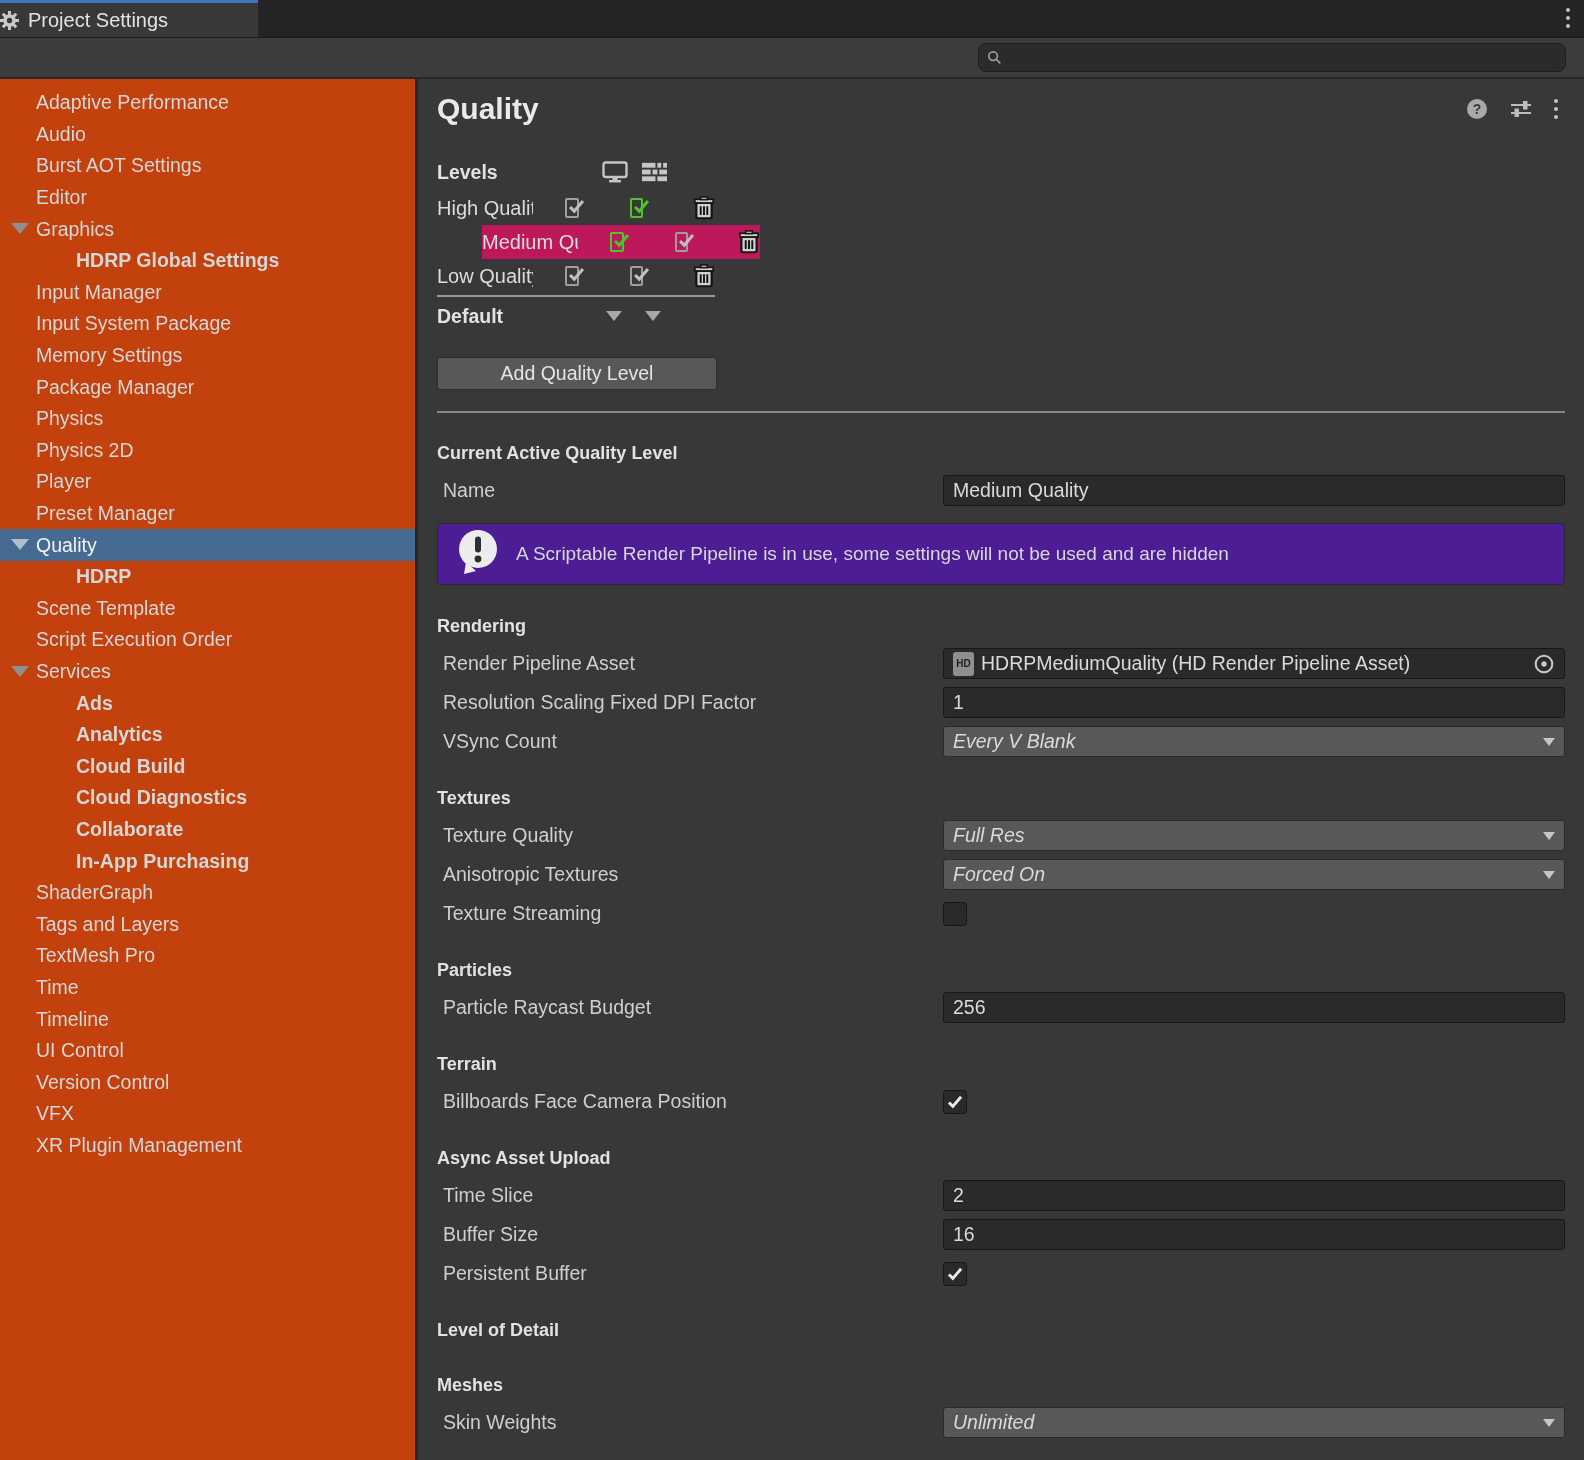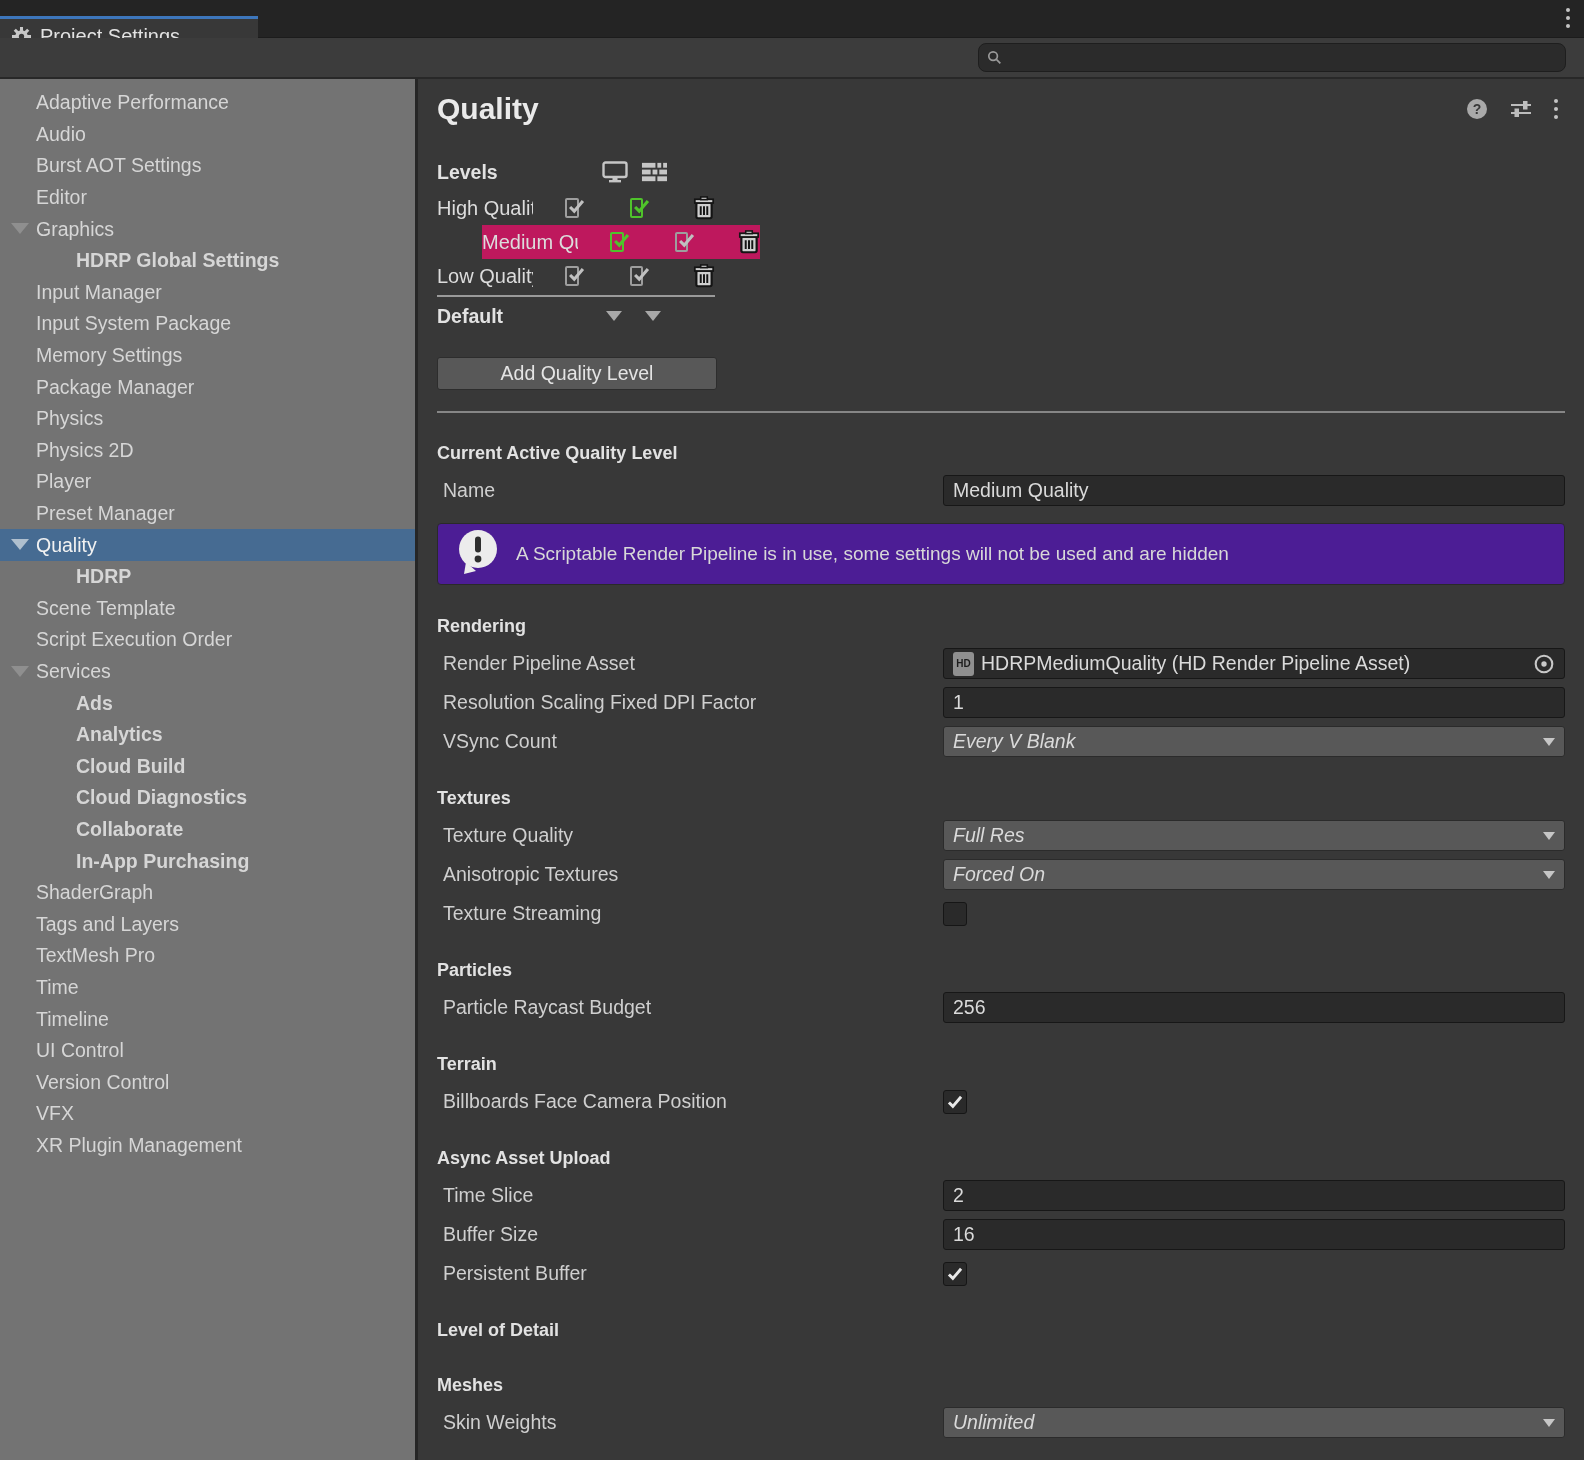--- a/index.html
+++ b/index.html
@@ -5,39 +5,39 @@
   html,body { margin:0; padding:0; }
   body {
     width:1584px; height:1460px; position:relative; overflow:hidden;
     background:#383838; color:#D2D2D2;
     font-family:"Liberation Sans","DejaVu Sans",sans-serif;
     -webkit-font-smoothing:antialiased;
   }
   
   .titlebar { position:absolute; top:0; left:0; right:0; height:37px; background:#242424; border-bottom:1px solid #1c1c1c; }
   .tab {
-    position:absolute; top:16px; left:0; width:258px; height:37px; background:#383838;
+    position:absolute; top:0; left:0; width:258px; height:37px; background:#383838;
     border-top:3px solid #3D76BB; box-sizing:border-box;
-    display:flex; align-items:center; gap:9px; padding-left:12px;
+    display:flex; align-items:center; gap:9px; 
   }
   .tab-title { font-size:20px; color:#E2E2E2; }
   .kebab { display:flex; flex-direction:column; gap:4px; align-items:center; cursor:pointer; }
   .kebab i { width:4px; height:4px; border-radius:50%; background:#C4C4C4; display:block; }
   .titlebar .kebab { position:absolute; right:14px; top:8px; }
   
   .toolbar { position:absolute; top:38px; left:0; right:0; height:39px; background:#3C3C3C; border-bottom:2px solid #282828; }
   .search {
     position:absolute; right:18px; top:5px; width:588px; height:29px; box-sizing:border-box;
     background:#2B2B2B; border:1px solid #1E1E1E; border-radius:8px;
     display:flex; align-items:center; padding:0 8px; gap:6px;
   }
   .search input { background:transparent; border:none; outline:none; color:#D2D2D2; font-size:16px; flex:1; font-family:inherit; }
   
   .sidebar {
-    position:absolute; top:79px; left:0; bottom:0; width:415px; background:#737373;
+    position:absolute; top:79px; left:0; bottom:0; width:415px; background:#c2410c;
     border-right:3px solid #262626; box-sizing:content-box; padding-top:8px; overflow:hidden;
   }
   .sidebar-item { height:31.6px; display:flex; align-items:center; position:relative; font-size:19.5px; color:#D6D6D6; cursor:default; }
   .sidebar-item .lbl { white-space:nowrap; overflow:hidden; text-overflow:ellipsis; }
   .sidebar-item .ind1 { padding-left:36px; }
   .sidebar-item .ind2 { padding-left:76px;font-weight:bold; }
   .sidebar-item.selected { background:#466B92; color:#F2F2F2; }
   .tri {
     position:absolute; left:11px; top:10px; width:0; height:0;
     border-left:9px solid transparent; border-right:9px solid transparent; border-top:11px solid #8F8F8F;

